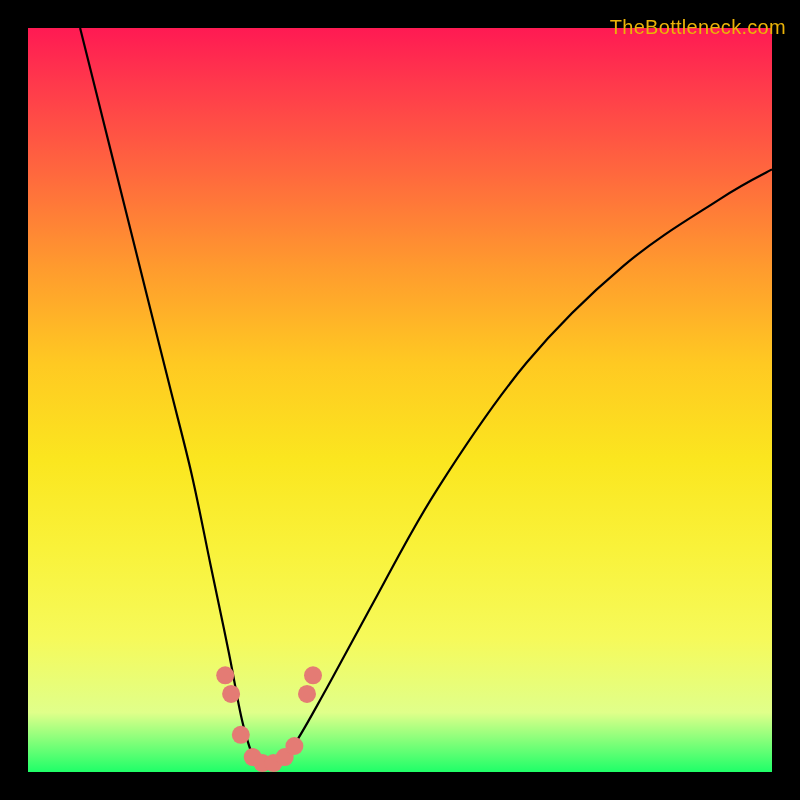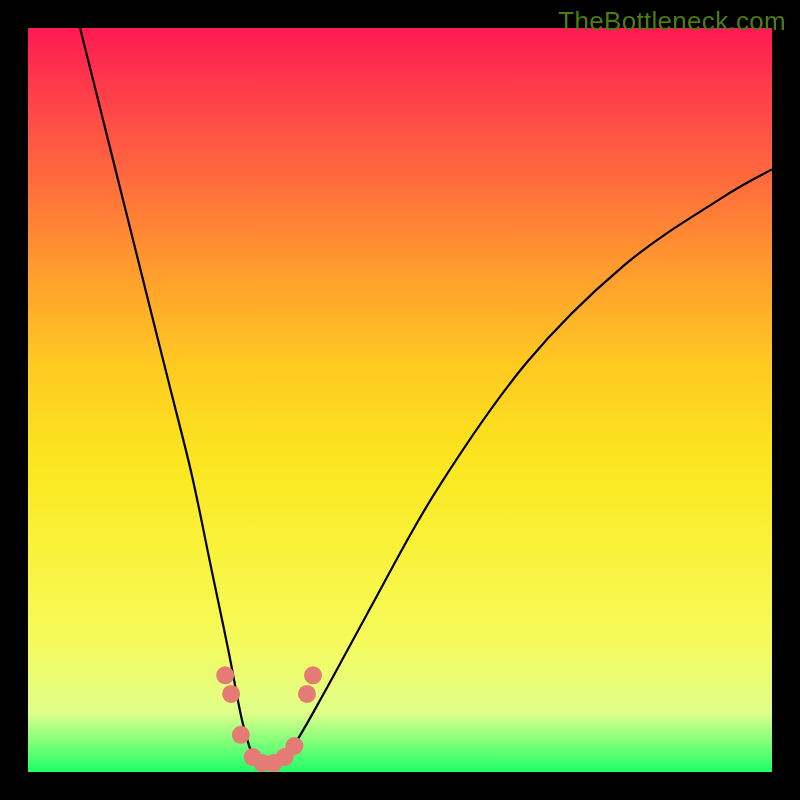--- a/index.html
+++ b/index.html
@@ -25,24 +25,24 @@
       #ffc922 45%,
       #fbe61f 58%,
       #f9f23a 70%,
       #f6fa5a 82%,
       #e0ff8a 92%,
       #1fff68 100%
     );
   }
   .watermark {
     position: absolute;
-    top: 6px;
+    top: 16px;
     right: 14px;
-    color: #4d7c0f;
-    font-size: 26px;
+    color: #eab308;
+    font-size: 20px;
     letter-spacing: 0.3px;
   }
   svg.curve {
     position: absolute;
     left: 0;
     top: 0;
     width: 744px;
     height: 744px;
     overflow: visible;
   }

